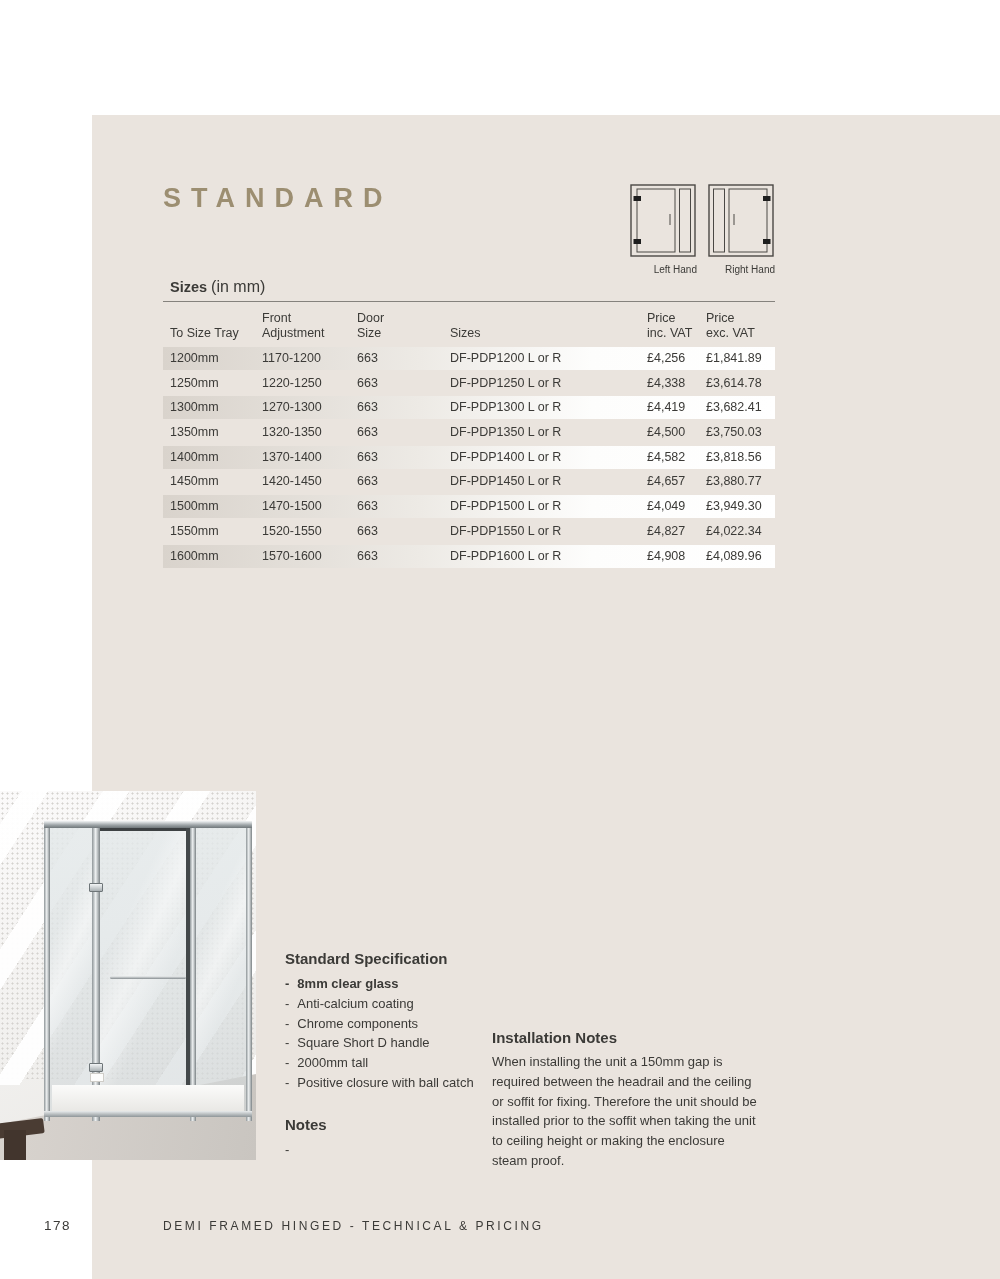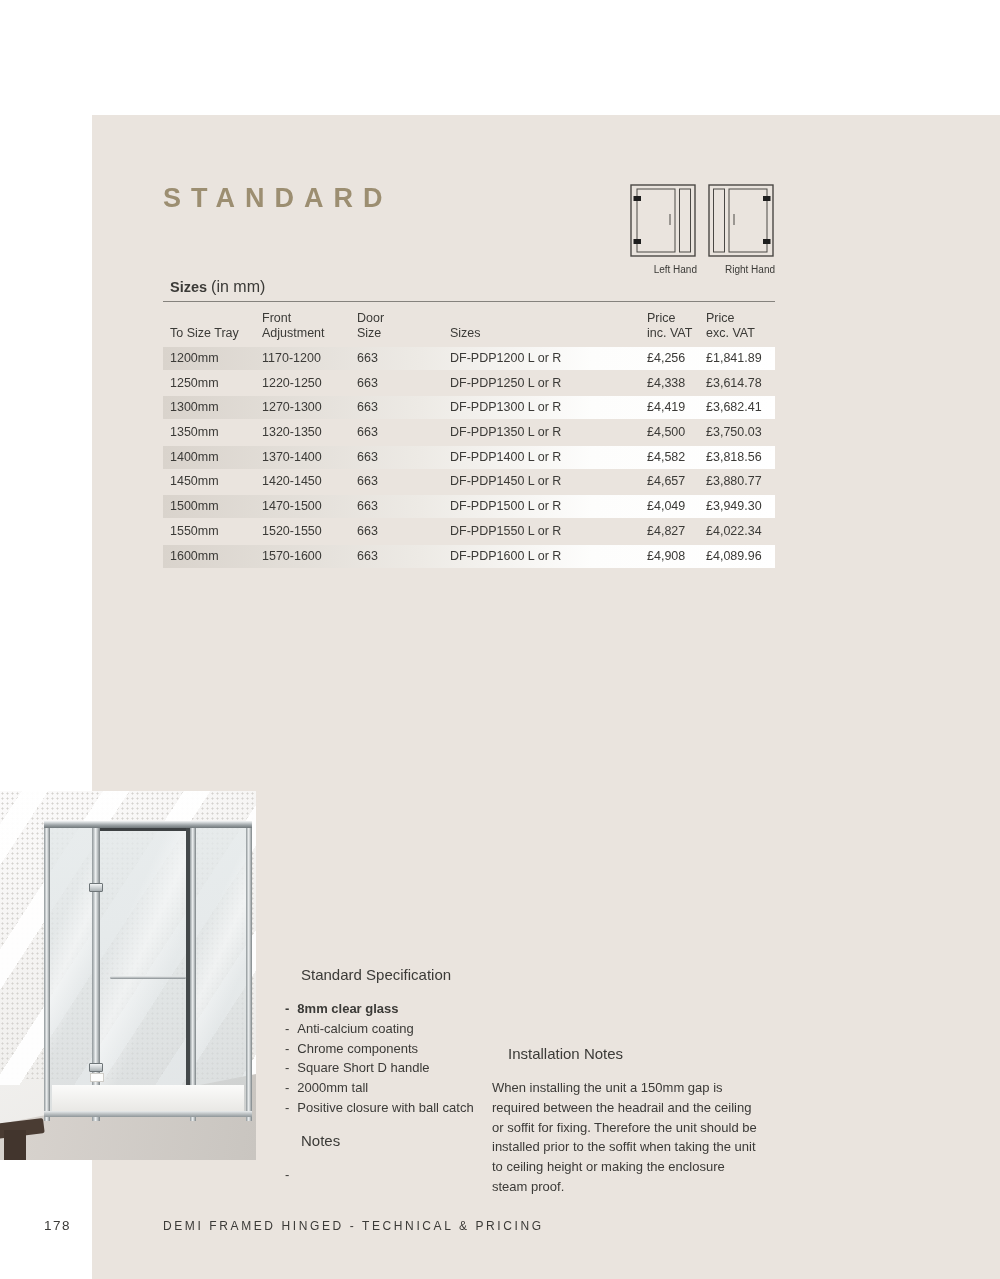--- a/index.html
+++ b/index.html
@@ -72,21 +72,21 @@
   .towel-bar{position:absolute;left:66px;top:155px;width:76px;height:3px;
     background:linear-gradient(180deg,#f0f2f3,#878e91);border-radius:2px}
   .tag{position:absolute;left:46px;top:252px;width:14px;height:9px;background:#fdfdfc;border:1px solid #cfcdc8}
   .tray{position:absolute;left:8px;bottom:10px;width:192px;height:26px;
     background:linear-gradient(180deg,#fbfbfa,#e9e8e5)}
   .stool-seat{position:absolute;left:-6px;bottom:24px;width:50px;height:15px;background:#4a3c33;
     border-radius:2px;transform:rotate(-7deg)}
   .stool-base{position:absolute;left:4px;bottom:0;width:22px;height:30px;background:#42352d}
 
   
-  .section-heading{font-size:15px;font-weight:normal;margin:16px;color:var(--ink)}
+  .section-heading{font-size:15px;font-weight:bold;margin:0;color:var(--ink)}
   .dash-list{list-style:none;margin:7px 0 0;padding:0;font-size:13px}
   .dash-list li{display:flex;gap:8px;line-height:19.8px;align-items:flex-start}
   .dash-list li.bold{font-weight:bold}
   .dash{flex:0 0 auto}
   .spec{position:absolute;left:285px;top:950px;width:215px}
   .notes{position:absolute;left:285px;top:1116px;width:190px}
   .notes .li-text{max-width:163px}
   .install{position:absolute;left:492px;top:1029px;width:266px}
   .install p{margin:6px 0 0;font-size:13px;line-height:19.8px}
 

